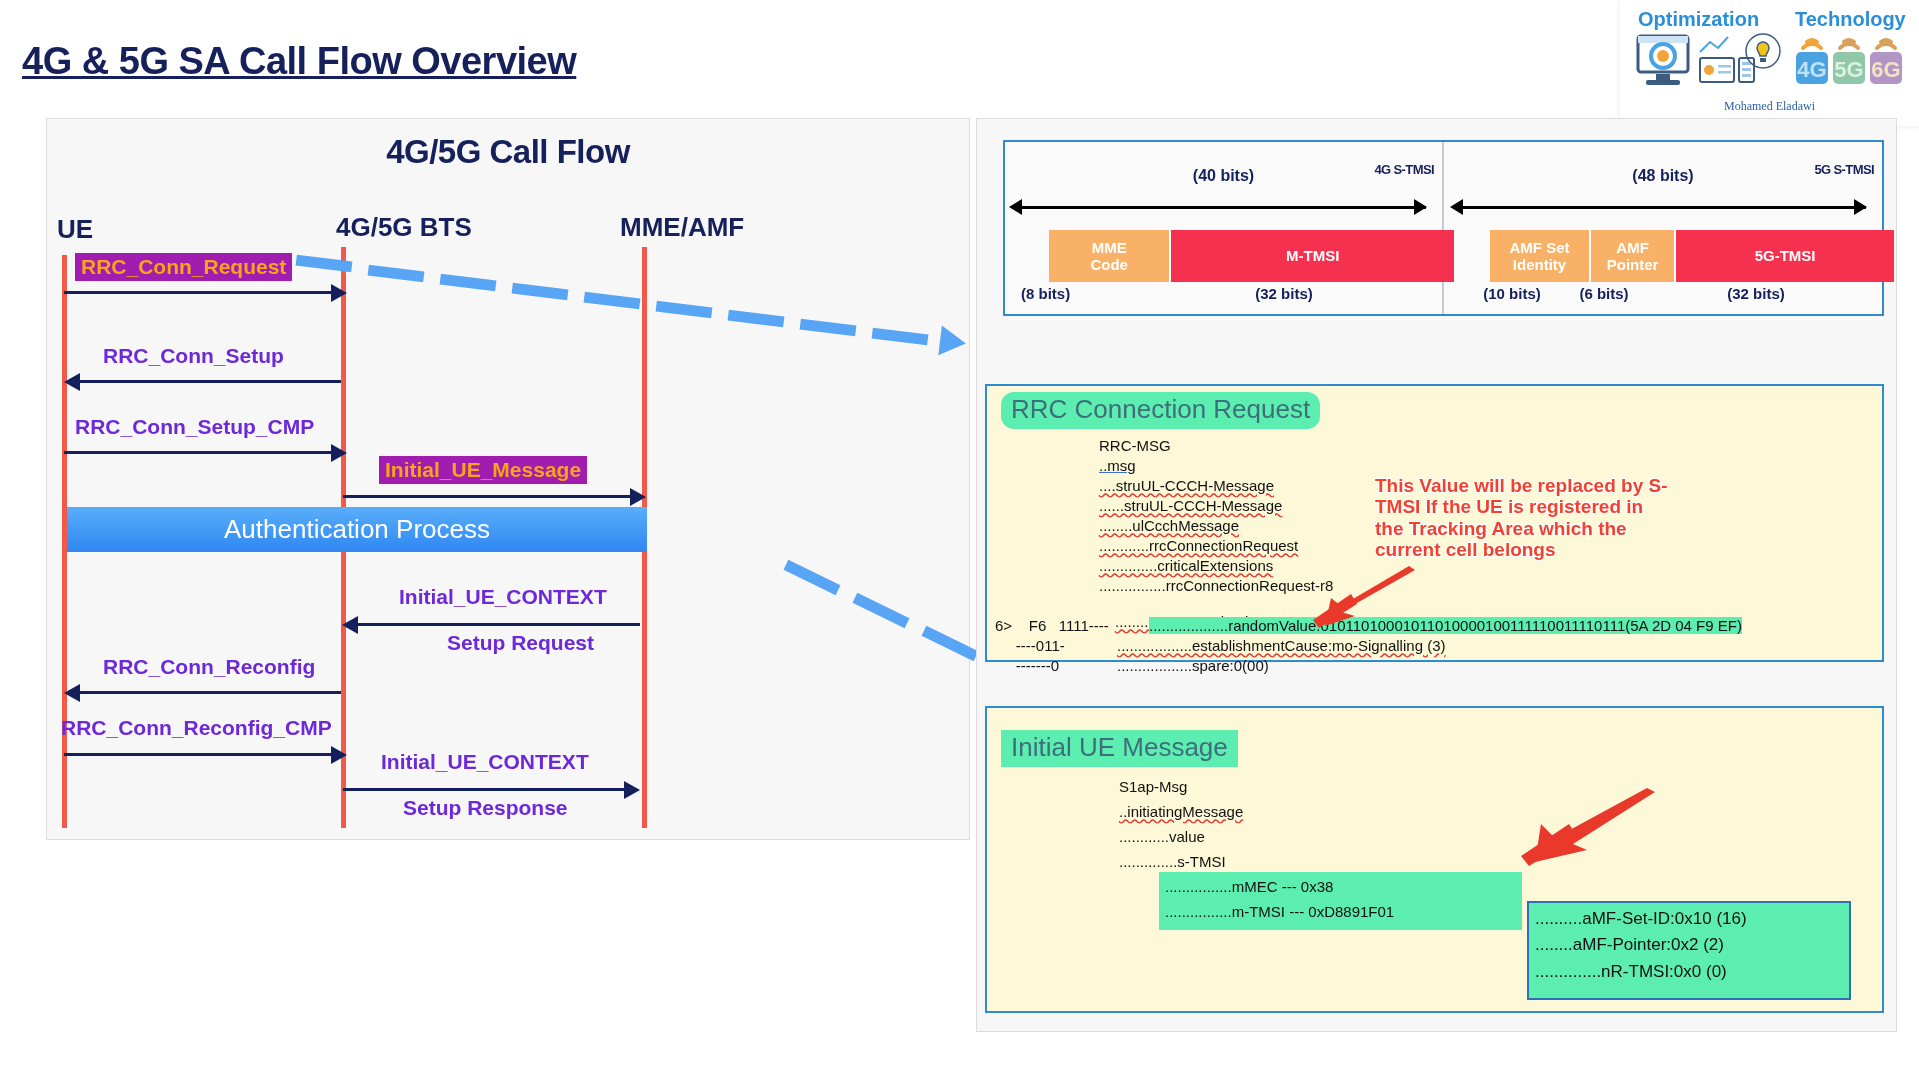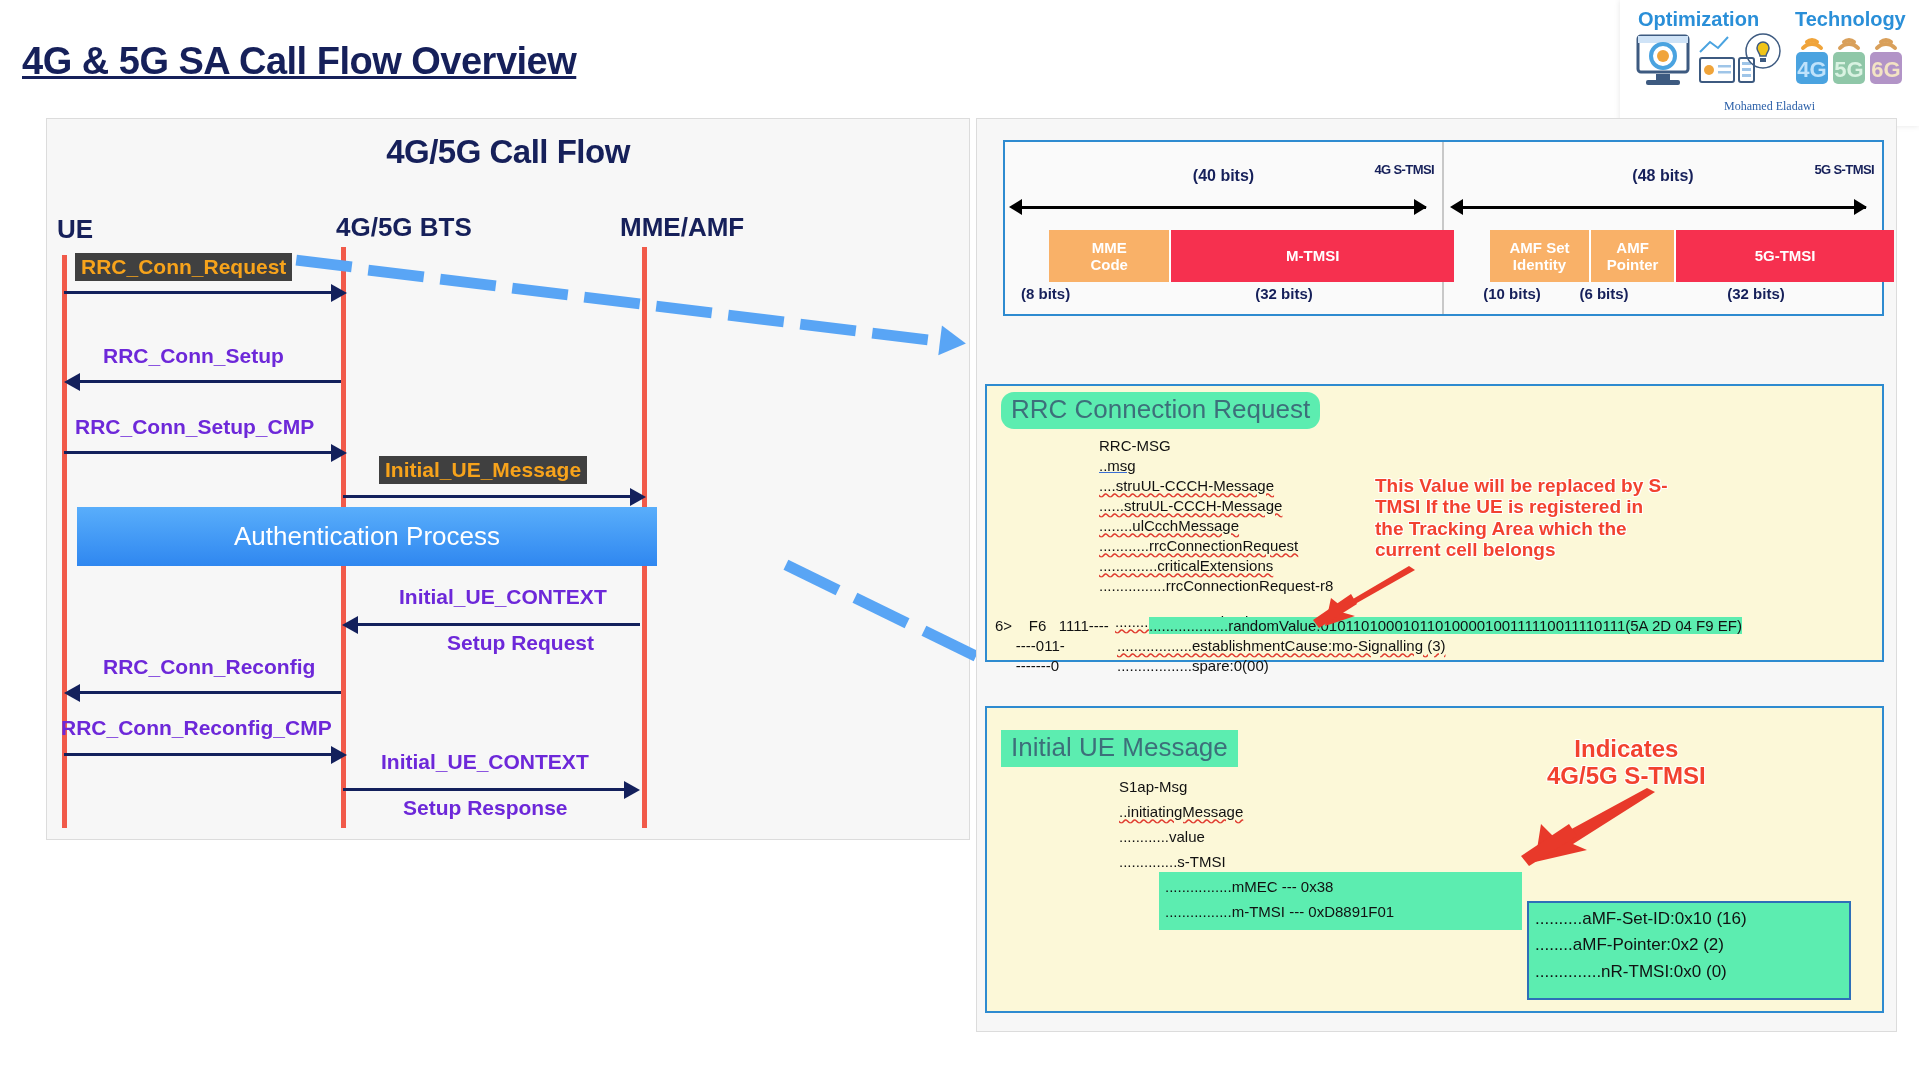--- a/index.html
+++ b/index.html
@@ -58,21 +58,21 @@
   .arrow-r, .arrow-l{position:absolute;width:0;height:0;
     border-top:9px solid transparent;border-bottom:9px solid transparent;}
   .arrow-r{border-left:16px solid #13205c;}
   .arrow-l{border-right:16px solid #13205c;}
 
   .msg-label{
     position:absolute;font-size:21px;font-weight:bold;color:#6d28d9;
     white-space:nowrap;
   }
   .msg-label.hl{
-    color:#f7a31b;background:#404040;padding:2px 6px;
+    color:#f7a31b;background:#a21caf;padding:2px 6px;
   }
   #auth-box{
     position:absolute;left:62px;top:618px;width:724px;height:47px;
     background:linear-gradient(180deg,#59aefb 0%,#2f87f0 100%);
     color:#ffffff;font-size:26px;
     display:flex;align-items:center;justify-content:center;
   }
 
   
   .dash-seg{position:absolute;height:11px;background:#59a5f5;}
@@ -230,21 +230,21 @@
   <div class="arrow-l" style="left:17px;top:254px;"></div>
 
   <div class="msg-label" style="left:28px;top:296px;">RRC_Conn_Setup_CMP</div>
   <div class="msg-line" style="left:17px;top:332px;width:275px;"></div>
   <div class="arrow-r" style="left:284px;top:325px;"></div>
 
   <div class="msg-label hl" style="left:332px;top:337px;">Initial_UE_Message</div>
   <div class="msg-line" style="left:296px;top:376px;width:293px;"></div>
   <div class="arrow-r" style="left:583px;top:369px;"></div>
 
-  <div id="auth-box" style="left:30px;top:388px;width:580px;height:59px;">Authentication Process</div>
+  <div id="auth-box" style="left:20px;top:388px;width:580px;height:45px;">Authentication Process</div>
 
   <div class="msg-label" style="left:352px;top:466px;">Initial_UE_CONTEXT</div>
   <div class="msg-line" style="left:300px;top:504px;width:293px;"></div>
   <div class="arrow-l" style="left:295px;top:497px;"></div>
   <div class="msg-label" style="left:400px;top:512px;">Setup Request</div>
 
   <div class="msg-label" style="left:56px;top:536px;">RRC_Conn_Reconfig</div>
   <div class="msg-line" style="left:22px;top:572px;width:272px;"></div>
   <div class="arrow-l" style="left:17px;top:565px;"></div>
 
@@ -355,22 +355,20 @@
 
   <div class="tree" style="left:132px;top:70px;">S1ap-Msg</div>
   <div class="tree sq" style="left:132px;top:95px;">..initiatingMessage</div>
   <div class="tree" style="left:132px;top:120px;">............value</div>
   <div class="tree" style="left:132px;top:145px;">..............s-TMSI</div>
 
   <div class="green-block" style="left:172px;top:164px;width:363px;height:58px;"></div>
   <div class="tree hl-green" style="left:178px;top:170px;">................mMEC --- 0x38</div>
   <div class="tree hl-green" style="left:178px;top:195px;">................m-TMSI --- 0xD8891F01</div>
 
-  <div class="note-red" style="left:560px;top:28px;text-align:center;font-size:24px;">Indicates
-4G/5G S-TMSI</div>
 
   <svg class="red-arrow" style="left:520px;top:80px;" width="150" height="100" viewBox="0 0 150 100">
     <path d="M148 4 L66 56 L80 62 L28 74 L34 36 L48 50 L140 0 Z" fill="#e8392a"></path>
     <path d="M22 78 L70 48 L62 36 L14 68 Z" fill="#e8392a"></path>
   </svg>
 </div>
 
 <div id="amf-box">
   <div>..........aMF-Set-ID:0x10 (16)</div>
   <div>........aMF-Pointer:0x2 (2)</div>

